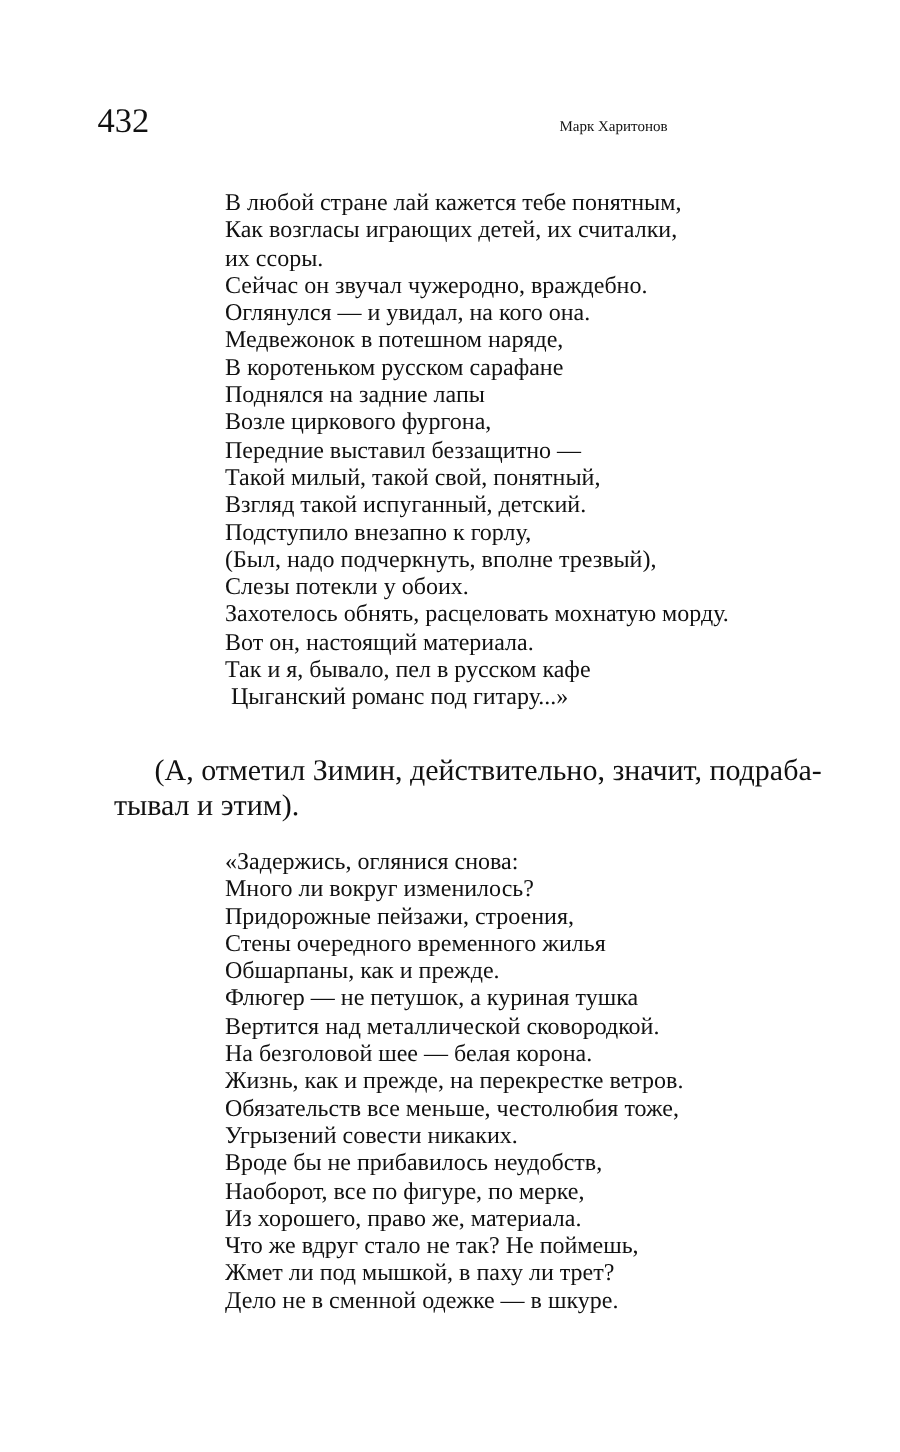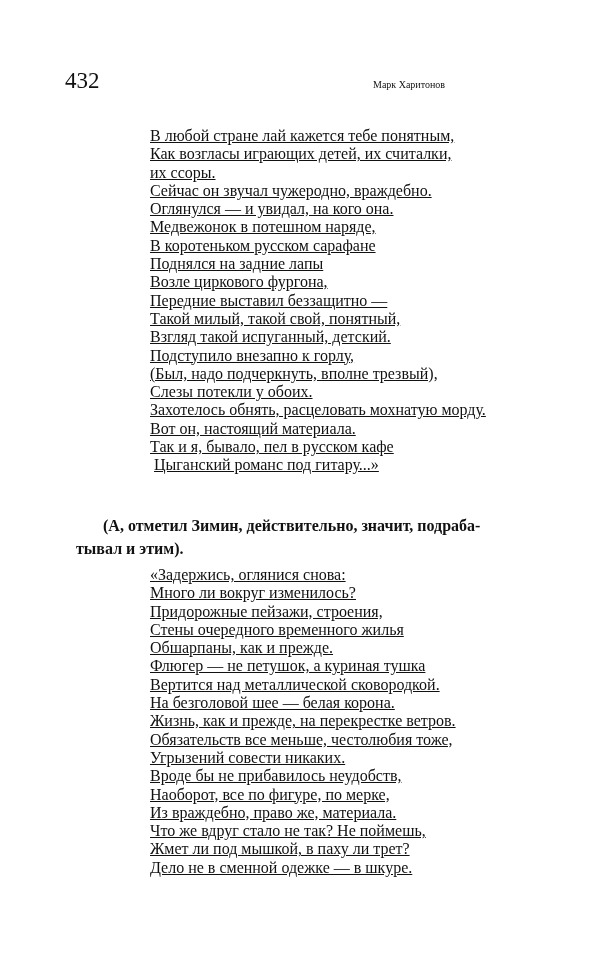--- a/index.html
+++ b/index.html
@@ -1,25 +1,25 @@
 <!DOCTYPE html>
 <html><head>
 <meta charset="utf-8">
 <style>
   html, body { margin: 0; padding: 0; background: #ffffff; }
   body { width: 600px; height: 968px; position: relative; overflow: hidden;
          font-family: "Liberation Serif", "DejaVu Serif", serif; color: #111; }
   .page-number { position: absolute; left: 65px; top: 66px; font-size: 23px; line-height: 30px; }
   .running-head { position: absolute; left: 373px; top: 76px; font-size: 10px; line-height: 18px; }
   .verse { position: absolute; left: 150px; font-size: 16px; line-height: 18.3px; }
-  .verse .line { white-space: nowrap; display: block; text-decoration: underline; }
+  .verse .line { white-space: nowrap; display: block; }
   .verse .line.indent { padding-left: 4px; }
   .verse1 { top: 127px; }
   .verse2 { top: 566px; }
-  .prose { position: absolute; left: 76px; top: 514px; width: 457px; font-size: 16px; line-height: 23px; font-weight: bold; }
+  .prose { position: absolute; left: 76px; top: 503px; width: 457px; font-size: 20px; line-height: 23px; }
   .prose .p1 { text-indent: 27px; display: block; white-space: nowrap; }
   .prose .p2 { display: block; white-space: nowrap; }
 </style>
 </head>
 <body>
 
 <div class="page-number">432</div>
 <div class="running-head">Марк Харитонов</div>
 
 <div class="verse verse1">
@@ -56,17 +56,17 @@
   <span class="line">Стены очередного временного жилья</span>
   <span class="line">Обшарпаны, как и прежде.</span>
   <span class="line">Флюгер — не петушок, а куриная тушка</span>
   <span class="line">Вертится над металлической сковородкой.</span>
   <span class="line">На безголовой шее — белая корона.</span>
   <span class="line">Жизнь, как и прежде, на перекрестке ветров.</span>
   <span class="line">Обязательств все меньше, честолюбия тоже,</span>
   <span class="line">Угрызений совести никаких.</span>
   <span class="line">Вроде бы не прибавилось неудобств,</span>
   <span class="line">Наоборот, все по фигуре, по мерке,</span>
-  <span class="line">Из враждебно, право же, материала.</span>
+  <span class="line">Из хорошего, право же, материала.</span>
   <span class="line">Что же вдруг стало не так? Не поймешь,</span>
   <span class="line">Жмет ли под мышкой, в паху ли трет?</span>
   <span class="line">Дело не в сменной одежке — в шкуре.</span>
 </div>
 
 </body></html>

